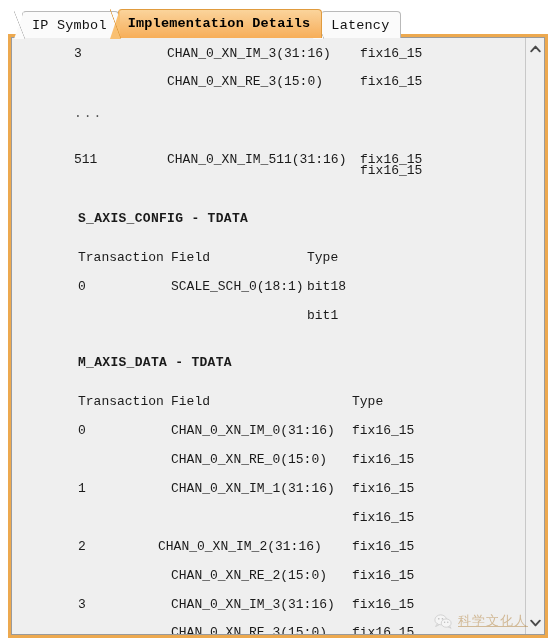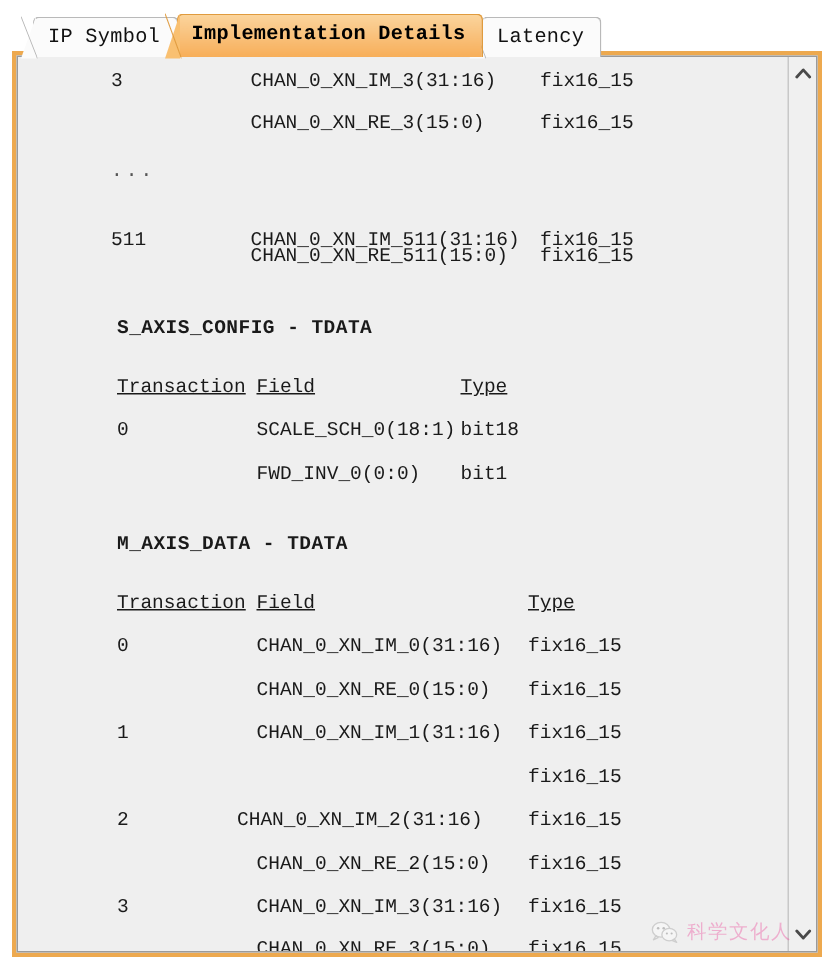--- a/index.html
+++ b/index.html
@@ -156,21 +156,20 @@
   .sect-title {
     position: absolute;
     left: 66px;
     font-weight: bold;
     font-size: 13px;
     letter-spacing: 0.3px;
     white-space: nowrap;
   }
 
   .hdr {
-    text-decoration: underline;
     white-space: nowrap;
   }
 
   .ellipsis {
     position: absolute;
     left: 62px;
     letter-spacing: 2px;
     color: #555555;
   }
 
@@ -219,23 +218,24 @@
     display: flex;
     align-items: center;
     gap: 6px;
     opacity: 0.38;
     pointer-events: none;
     z-index: 6;
   }
   #watermark .wm-text {
     font-family: "DejaVu Sans", sans-serif;
     font-size: 13px;
-    color: #ec4899;
+    color: #a16207;
     letter-spacing: 1px;
     white-space: nowrap;
+    text-decoration: underline;
   }
 </style>
 </head>
 <body>
 
 <div id="window">
 
   <div id="tabstrip">
     <div class="tab">
       <span>IP Symbol</span>
@@ -266,38 +266,36 @@
         <div class="row" style="top:62px">
           <span class="ellipsis">...</span>
         </div>
 
         <div class="row" style="top:108px">
           <span class="c-txn">511</span>
           <span class="c-field">CHAN_0_XN_IM_511(31:16)</span>
           <span class="c-type" style="left:348px">fix16_15</span>
         </div>
         <div class="row" style="top:119px">
-          <span class="c-field">CHAN_0_XN_RE_511(15:0)</span>
           <span class="c-type" style="left:348px">fix16_15</span>
         </div>
 
         <div class="sect-title" style="top:173px">S_AXIS_CONFIG - TDATA</div>
 
         <div class="row" style="top:206px">
           <span class="c-txn hdr" style="left:66px">Transaction</span>
           <span class="c-field hdr" style="left:159px">Field</span>
           <span class="c-type hdr" style="left:295px">Type</span>
         </div>
         <div class="row" style="top:235px">
           <span class="c-txn" style="left:66px">0</span>
           <span class="c-field" style="left:159px">SCALE_SCH_0(18:1)</span>
           <span class="c-type" style="left:295px">bit18</span>
         </div>
         <div class="row" style="top:264px">
-          <span class="c-field" style="left:159px">FWD_INV_0(0:0)</span>
           <span class="c-type" style="left:295px">bit1</span>
         </div>
 
         <div class="sect-title" style="top:317px">M_AXIS_DATA - TDATA</div>
 
         <div class="row" style="top:350px">
           <span class="c-txn hdr" style="left:66px">Transaction</span>
           <span class="c-field hdr" style="left:159px">Field</span>
           <span class="c-type hdr" style="left:340px">Type</span>
         </div>

